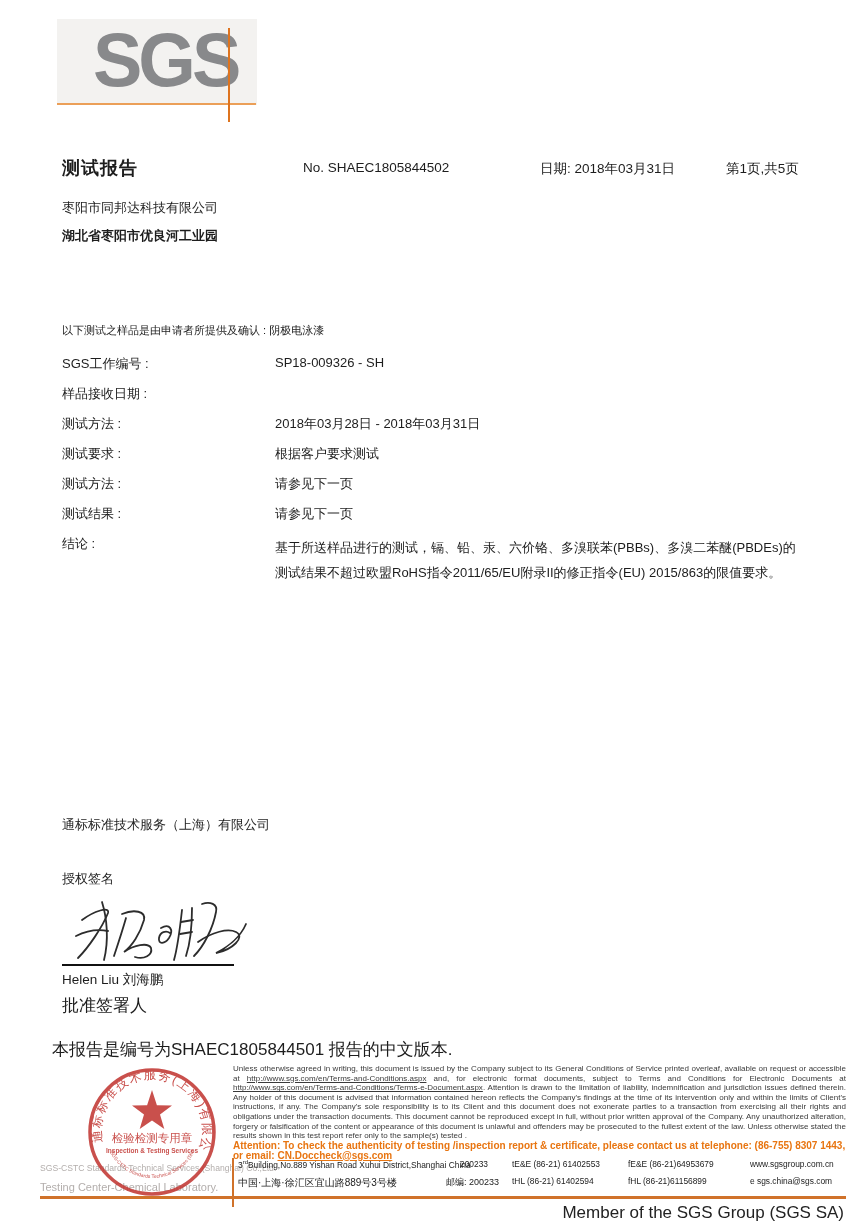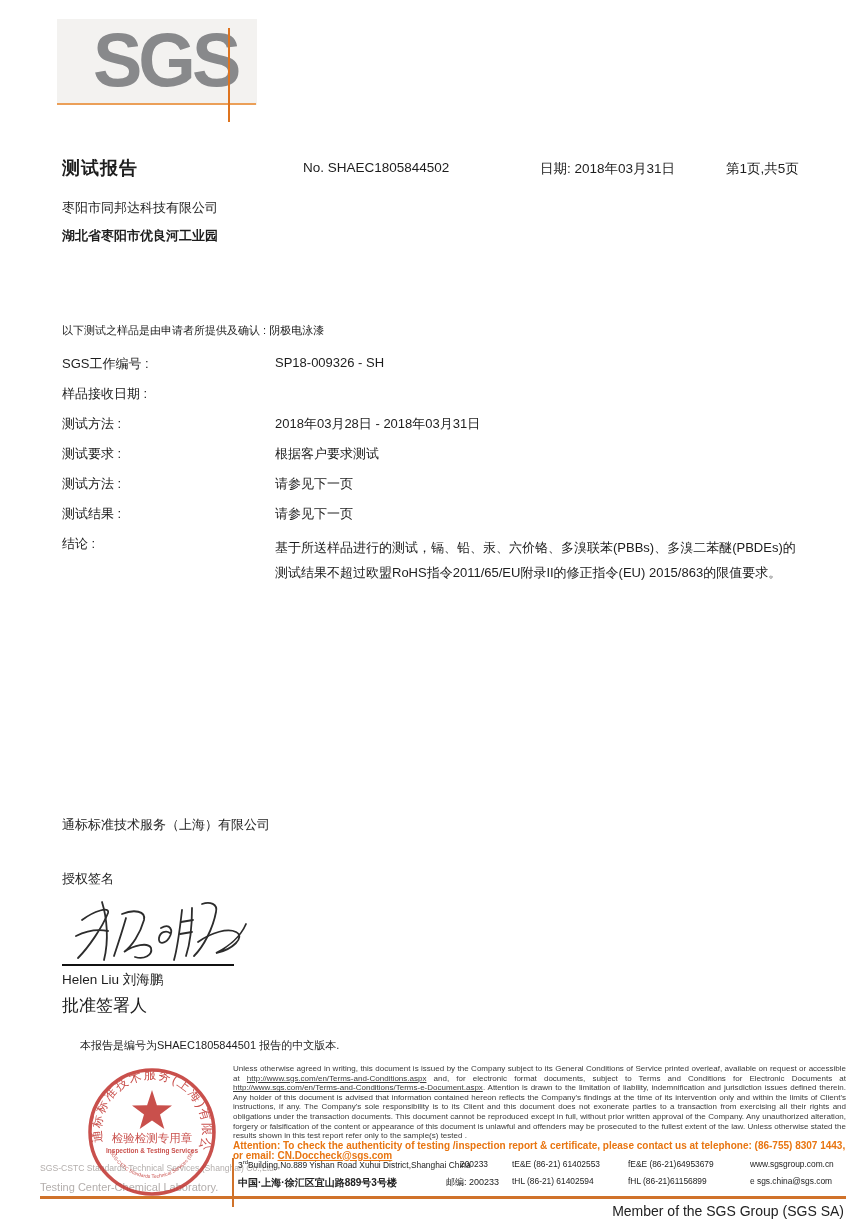--- a/index.html
+++ b/index.html
@@ -34,50 +34,50 @@
   .field-row.conclusion .field-value { line-height:25px; width:530px; max-width:530px; }
 
   
   .sig-company { position:absolute; left:62px; top:816px; font-size:13px; }
   .sig-auth { position:absolute; left:62px; top:838px; font-size:13px;margin-top:32px; }
   .sig-image { position:absolute; left:66px; top:890px; }
   .sig-line { position:absolute; left:62px; top:964px; width:172px; height:2px; background:#111; }
   .signer-name { position:absolute; left:62px; top:971px; font-size:13.5px; }
   .signer-title { position:absolute; left:62px; top:994px; font-size:17px; }
 
-  .report-note { position:absolute; left:80px; top:1038px; font-size:11px; }
+  .report-note { position:absolute; left:52px; top:1038px; font-size:17px; }
 
   
   .lab-en-1 { position:absolute; left:40px; top:1163px; font-size:8.6px; color:#b3aeac; }
   .lab-en-2 { position:absolute; left:40px; top:1181px; font-size:11px; color:#b3aeac; }
   .stamp { position:absolute; left:84px; top:1064px; width:136px; height:136px; opacity:.88; }
 
   .disclaimer { position:absolute; left:233px; top:1064px; width:613px; font-size:8px;
                 line-height:9.6px; text-align:justify; color:#3a3a3a; }
   .disclaimer .u { text-decoration:underline; }
   .attention { position:absolute; left:233px; top:1141px; width:613px; font-size:10px;
                line-height:9.6px; font-weight:bold; color:#e87511; }
   .attention .u { text-decoration:underline; }
 
   .addr-block { position:absolute; left:238px; top:1159px; width:606px; height:38px; font-size:8.4px; color:#222; }
   .addr-row { position:absolute; left:0; width:606px; white-space:nowrap; }
   .addr-row.r1 { top:0; }
   .addr-row.r2 { top:17px; }
   .a-addr { position:absolute; left:0; }
-  .a-cn { font-size:10px; font-weight:bold; }
+  .a-cn { font-size:10px; font-weight:normal; }
   .a-post { position:absolute; left:222px; }
   .a-post2 { position:absolute; left:208px; font-size:9px; }
   .a-tel { position:absolute; left:274px; }
   .a-fax { position:absolute; left:390px; }
   .a-web { position:absolute; left:512px; }
   sup { font-size:6px; vertical-align:super; }
 
   .footer-vline { position:absolute; left:232px; top:1158px; width:2px; height:49px; background:#d0722a; }
   .footer-hline { position:absolute; left:40px; top:1196px; width:806px; height:3px; background:#d0722a; }
-  .member-line { position:absolute; right:20px; top:1203px; font-size:14px; color:#222; }
+  .member-line { position:absolute; right:20px; top:1203px; font-size:17px; color:#222; }
 
   svg text { font-family:"Liberation Sans","DejaVu Sans",sans-serif; }
 </style>
 </head>
 <body>
 
 <div class="page">
 
   <div class="logo-bg"></div>
   <div class="logo-text">SGS</div>

